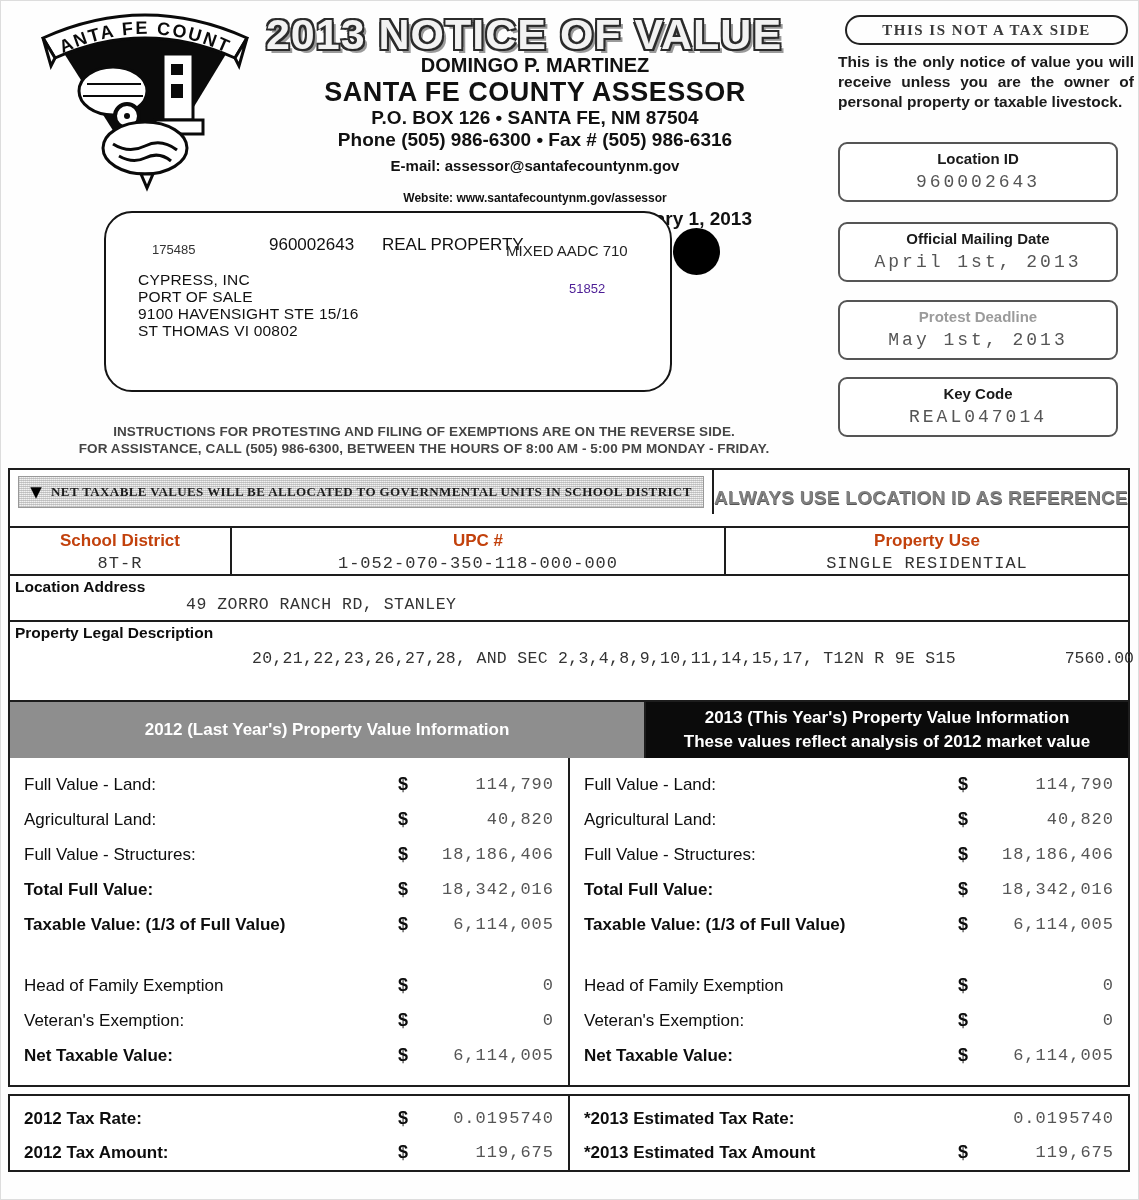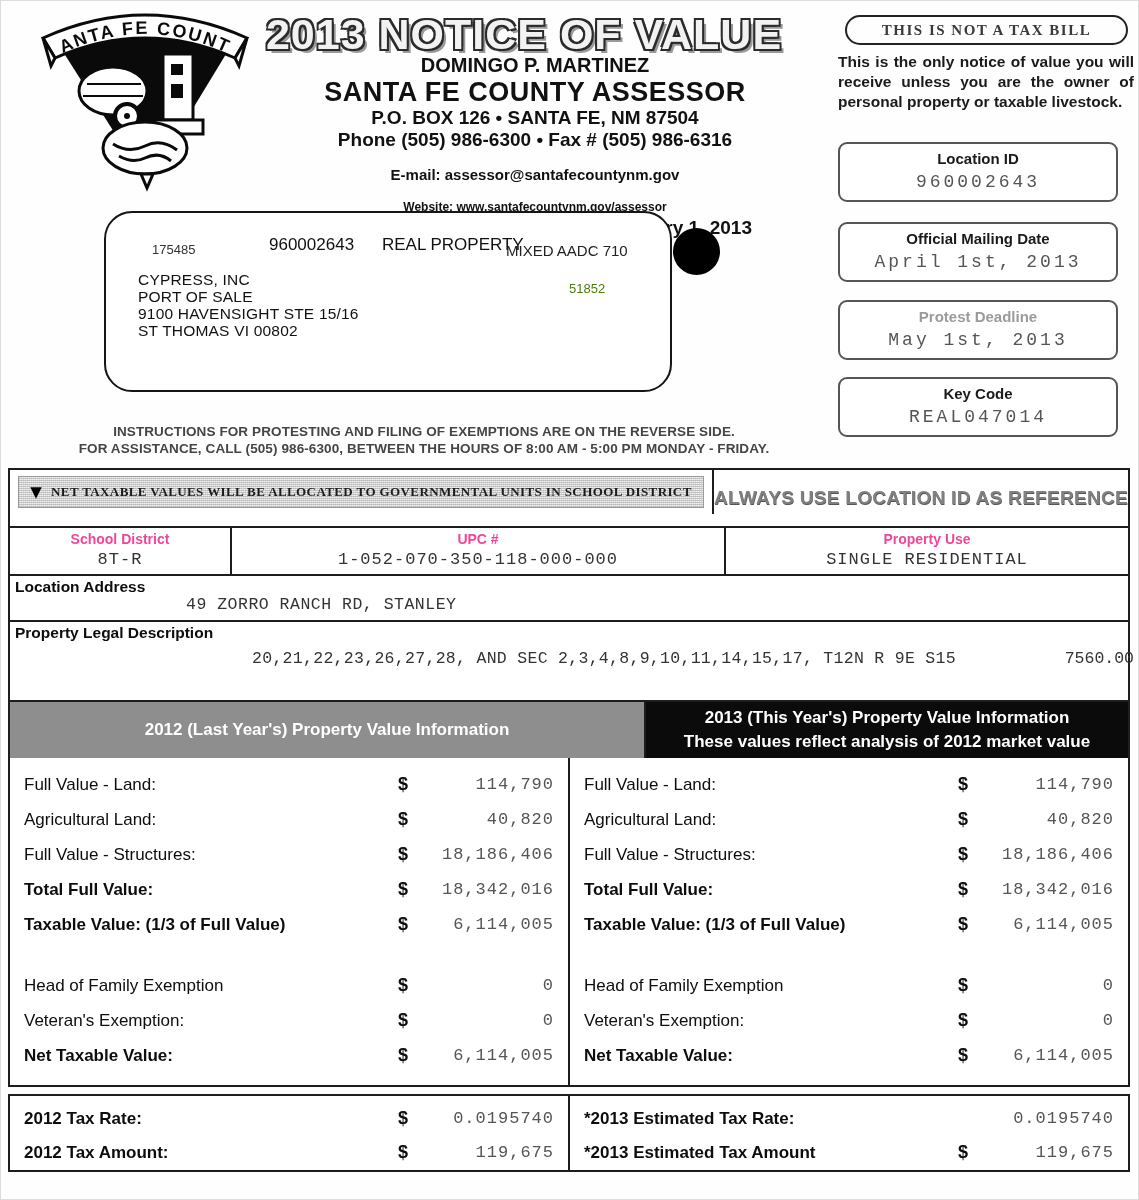--- a/index.html
+++ b/index.html
@@ -16,21 +16,21 @@
     font-size:43px; font-weight:bold; letter-spacing:1px; white-space:nowrap;
     color:#f2f2f2;
     text-shadow: -2px -2px 0 #2b2b2b, 2px -2px 0 #2b2b2b, -2px 2px 0 #2b2b2b,
                  2px 2px 0 #2b2b2b, 4px 4px 0 #9a9a9a;
   }
   .assessor { position:absolute; left:265px; top:54px; width:540px; text-align:center; line-height:1.13; }
   .a-name  { font-size:20px; font-weight:bold; }
   .a-title { font-size:27px; font-weight:bold; letter-spacing:0.5px; }
   .a-addr  { font-size:19px; font-weight:bold; }
   .a-phone { font-size:19px; font-weight:bold; }
-  .a-mail  { font-size:15px; font-weight:bold; margin-top:17px; }
+  .a-mail  { font-size:15px; font-weight:bold; margin-top:8px; }
   .a-web   { font-size:12px; font-weight:bold; margin-top:17px; }
   .a-val   { font-size:19px; font-weight:bold; margin-top:2px; }
 
   .notaxbill {
     position:absolute; left:845px; top:15px; width:283px; height:30px;
     border:2px solid #222; border-radius:15px; display:flex; align-items:center; justify-content:center;
     font-family:"Liberation Serif", serif; font-weight:bold; font-size:15px;
     letter-spacing:1.5px; color:#3a3a3a; white-space:nowrap;
   }
   .notice-par {
@@ -52,21 +52,21 @@
   
   .mailwin {
     position:absolute; left:104px; top:211px; width:568px; height:181px;
     border:2px solid #151515; border-radius:28px; background:#fff;
   }
   .mw-batch   { position:absolute; left:46px;  top:29px; font-size:13px; color:#333; }
   .mw-acct    { position:absolute; left:163px; top:22px; font-size:17px; color:#111; }
   .mw-type    { position:absolute; left:276px; top:22px; font-size:17px; color:#111; }
   .mw-presort { position:absolute; left:400px; top:29px; font-size:15px; color:#222; }
   .mw-dot     { position:absolute; left:567px; top:15px; width:47px; height:47px; border-radius:50%; background:#000; }
-  .mw-seq     { position:absolute; left:463px; top:68px; font-size:13px; color:#4d7c0f; }
+  .mw-seq     { position:absolute; left:463px; top:68px; font-size:13px; color:#4c1d95; }
   .mw-recip   { position:absolute; left:32px;  top:58px; font-size:15.5px; line-height:17px; color:#111; letter-spacing:0.2px; }
 
   
   .instructions {
     position:absolute; left:28px; top:424px; width:792px; text-align:center;
     font-size:13.5px; font-weight:bold; color:#454545; line-height:1.25; letter-spacing:0.1px;
   }
 
   
   .grid { position:absolute; left:8px; top:468px; width:1122px; border:2px solid #1d1d1d; background:#fff; }
@@ -86,21 +86,21 @@
     font-family:"Liberation Serif", serif; font-weight:bold; font-size:13px;
     color:#1c1c1c; letter-spacing:0.4px; white-space:nowrap;
   }
   .tri { font-size:15px; color:#000; font-family:"DejaVu Sans", sans-serif; }
   .banner-right {
     flex:1; height:56px; display:flex; align-items:center; justify-content:center;
     font-size:19px; font-weight:bold; color:#808080; letter-spacing:0.3px;
     text-shadow: 0.5px 0.5px 0 #555; white-space:nowrap;
   }
   .d-cell { text-align:center; padding-top:3px; height:46px; }
-  .d-cell .d-lbl { font-size:14px; font-weight:bold; color:#ec4899; }
+  .d-cell .d-lbl { font-size:17px; font-weight:bold; color:#c2410c; }
   .d-cell .d-val { font-family:"Liberation Mono", monospace; font-size:17px; color:#333; letter-spacing:1px; margin-top:3px; }
   .dc1 { width:222px; border-right:2px solid #1d1d1d; }
   .dc2 { width:494px; border-right:2px solid #1d1d1d; }
   .dc3 { flex:1; }
   .addr-row  { position:relative; height:46px; }
   .legal-row { position:relative; height:86px; }
   .row-lbl { position:absolute; left:5px; top:2px; font-size:15.5px; font-weight:bold; color:#0d0d0d; }
   .addr-val  { position:absolute; left:176px; top:19px; font-family:"Liberation Mono", monospace; font-size:16.5px; color:#333; letter-spacing:0.5px; }
   .legal-val { position:absolute; left:242px; top:27px; font-family:"Liberation Mono", monospace; font-size:16.5px; color:#333; letter-spacing:0.3px; white-space:nowrap; }
   .legal-acre{ position:absolute; right:-6px; top:27px; font-family:"Liberation Mono", monospace; font-size:16.5px; color:#333; }
@@ -174,21 +174,21 @@
   <div class="assessor">
     <div class="a-name">DOMINGO P. MARTINEZ</div>
     <div class="a-title">SANTA FE COUNTY ASSESSOR</div>
     <div class="a-addr">P.O. BOX 126 • SANTA FE, NM 87504</div>
     <div class="a-phone">Phone (505) 986-6300 • Fax # (505) 986-6316</div>
     <div class="a-mail">E-mail: assessor@santafecountynm.gov</div>
     <div class="a-web">Website: www.santafecountynm.gov/assessor</div>
     <div class="a-val">Property listed and valued as of January 1, 2013</div>
   </div>
 
-  <div class="notaxbill">THIS IS NOT A TAX BILL</div>
+  <div class="notaxbill">THIS IS NOT A TAX SIDE</div>
   <div class="notice-par">This is the only notice of value you will receive unless you are the owner of personal property or taxable livestock.</div>
 
   <div class="infobox ib1">
     <div class="lbl">Location ID</div>
     <div class="val">960002643</div>
   </div>
   <div class="infobox ib2">
     <div class="lbl">Official Mailing Date</div>
     <div class="val">April 1st, 2013</div>
   </div>

